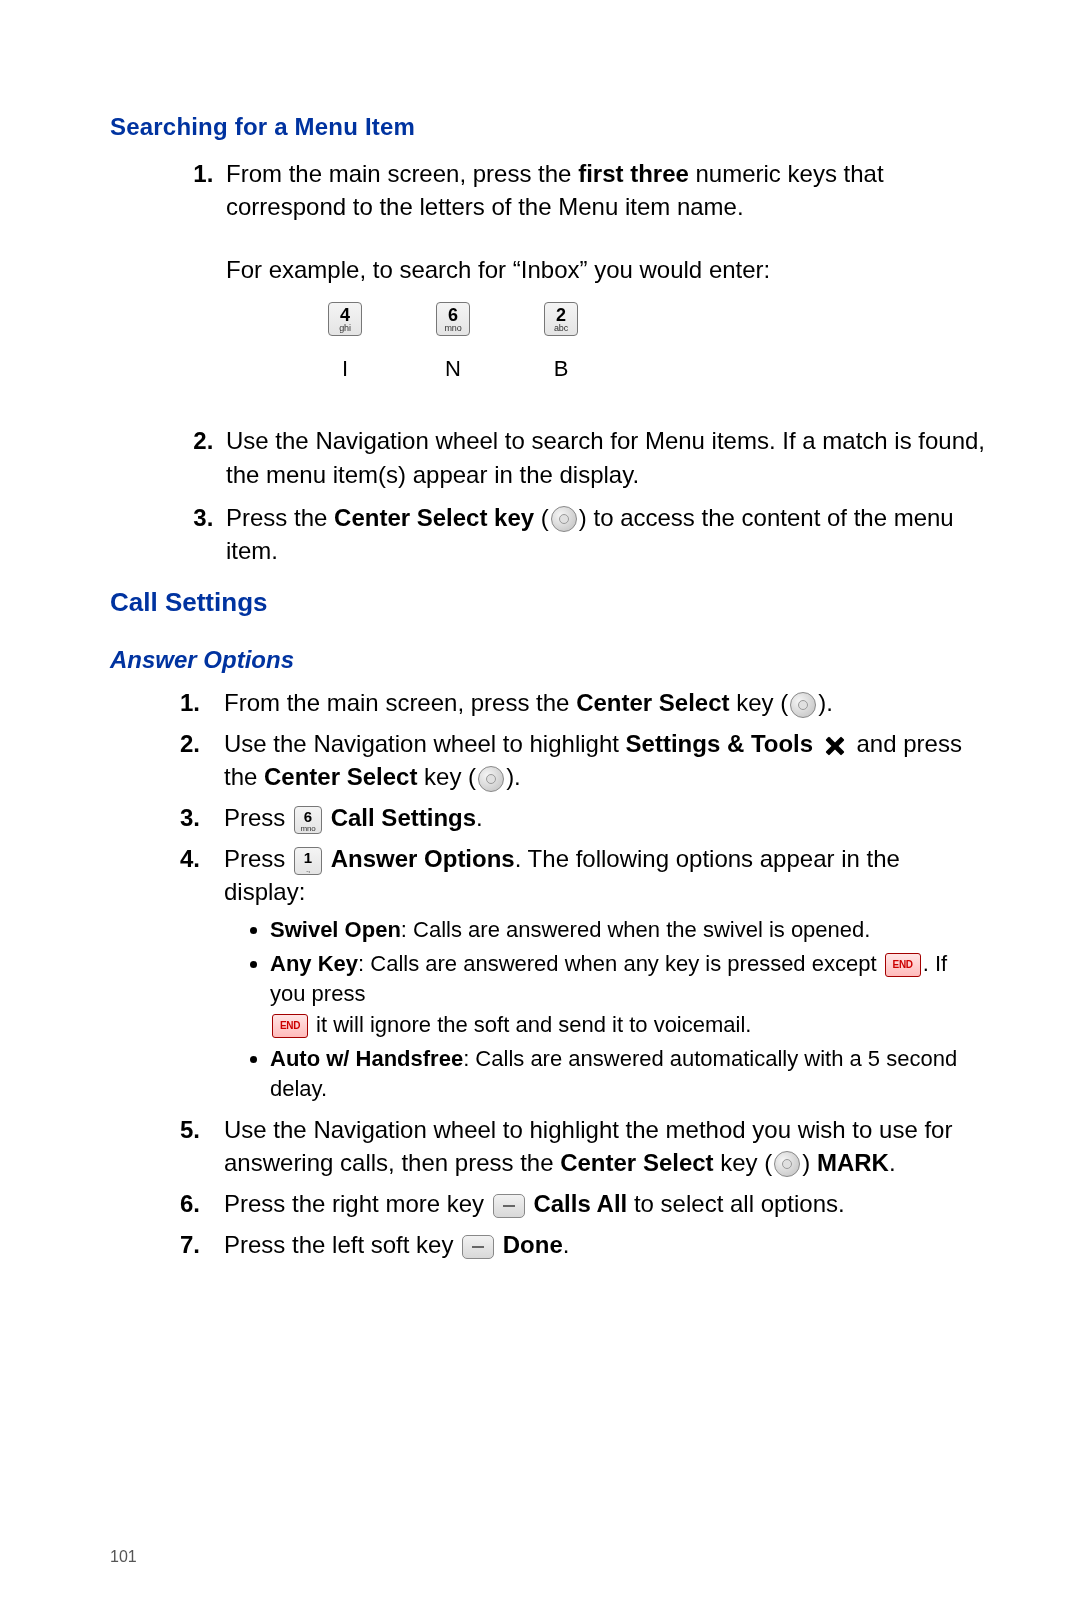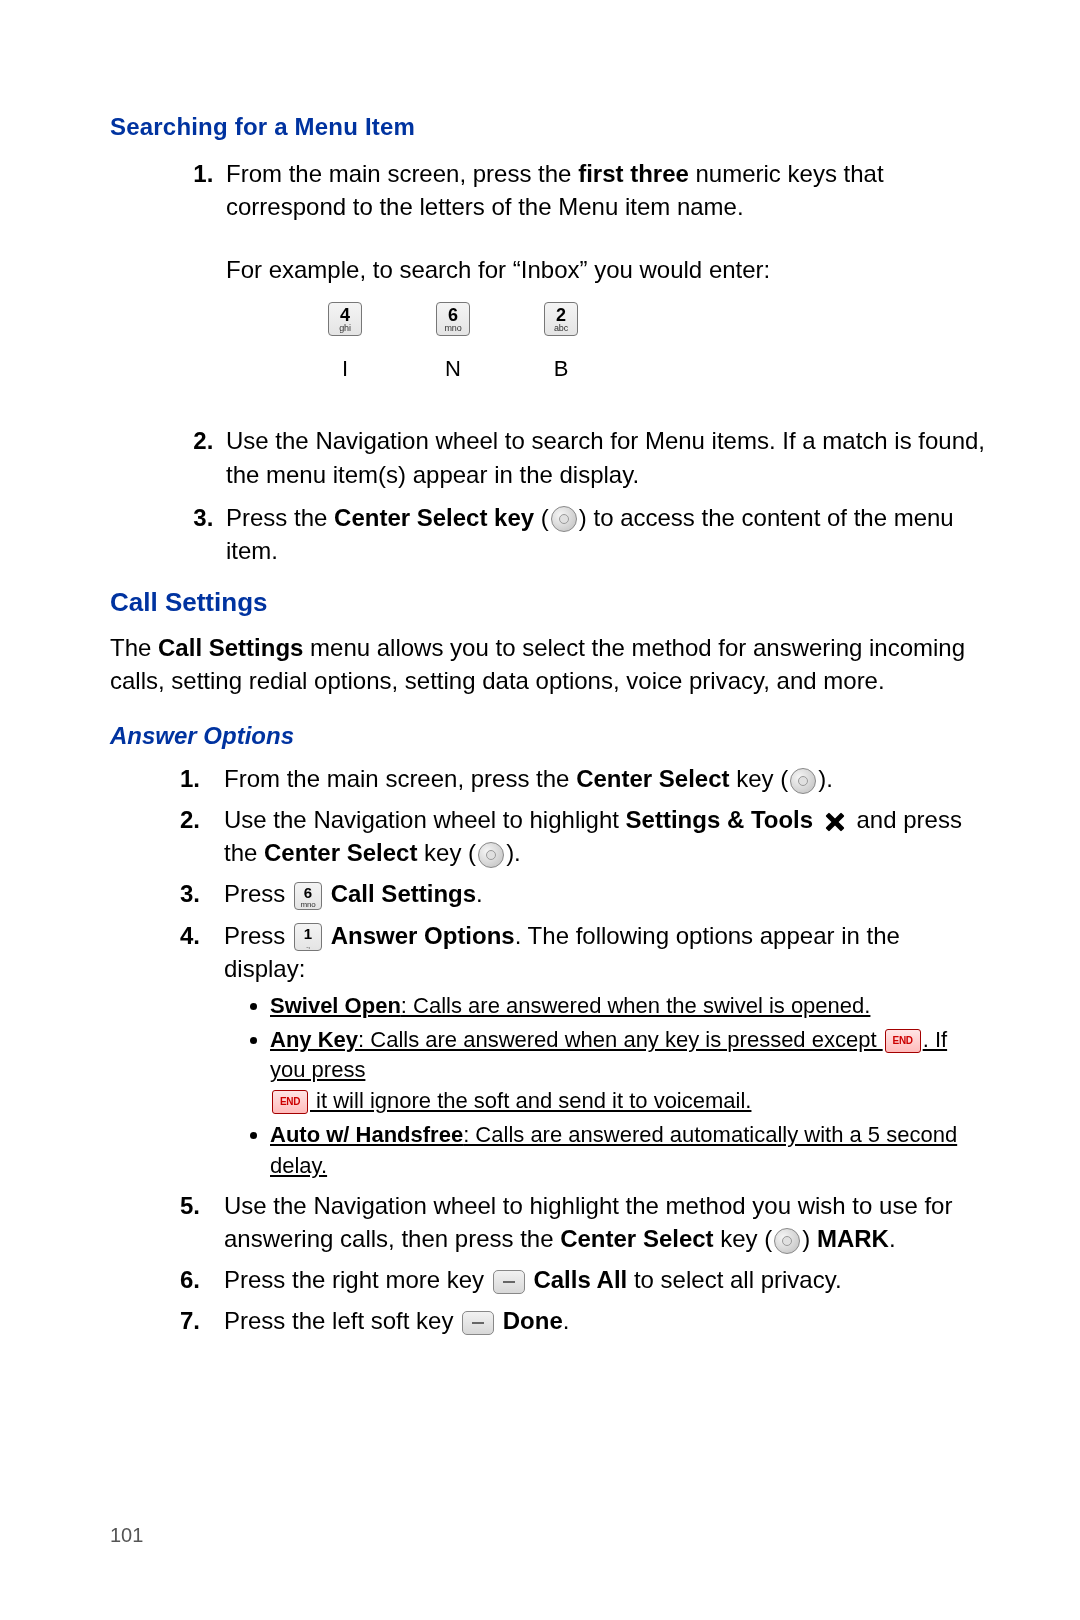--- a/index.html
+++ b/index.html
@@ -73,21 +73,20 @@
     font-weight: 700;
   }
   ul.bullets {
     list-style: disc;
     margin: 6px 0 6px 22px;
     padding-left: 24px;
   }
   ul.bullets > li {
     margin: 4px 0;
     font-size: 22px;
-    text-decoration: underline;
   }
   .b { font-weight: 700; }
 
   
   .key {
     display: inline-block;
     width: 28px;
     height: 28px;
     border: 1.6px solid #777;
     border-radius: 4px;
@@ -202,22 +201,22 @@
     display:flex;
     gap: 70px;
     margin: 14px 0 8px 100px;
   }
   .key-row .col { text-align:center; }
   .key-row .col .letter { margin-top:18px; font-size:22px; }
 
   .page-num {
     position:absolute;
     left:110px;
-    bottom:70px;
-    font-size:20px;
+    bottom:52px;
+    font-size:16px;
     color:#555;
   }
 </style>
 </head>
 <body>
 
 <div class="page">
 
   <div class="h-blue-bold">Searching for a Menu Item</div>
 
@@ -242,23 +241,20 @@
     </li>
     <li style="margin-top:40px;">
       <span>Use the Navigation wheel to search for Menu items. If a match is found, the menu item(s) appear in the display.</span>
     </li>
     <li>
       <span>Press the </span><span class="b">Center Select key</span><span> (</span><span class="csel"></span><span>) to access the content of the menu item.</span>
     </li>
   </ol>
 
   <div class="h-blue-section">Call Settings</div>
-  <div class="body-para">
-    <span>The </span><span class="b">Call Settings</span><span> menu allows you to select the method for answering incoming calls, setting redial options, setting data options, voice privacy, and more.</span>
-  </div>
 
   <div class="h-blue-italic">Answer Options</div>
 
   <ol class="num2">
     <li>
       <span>From the main screen, press the </span><span class="b">Center Select</span><span> key (</span><span class="csel"></span><span>).</span>
     </li>
     <li>
       <span>Use the Navigation wheel to highlight </span><span class="b">Settings &amp; Tools</span> <span class="tools-ico"></span> <span> and press the </span><span class="b">Center Select</span><span> key (</span><span class="csel"></span><span>).</span>
     </li>
@@ -270,21 +266,21 @@
       <ul class="bullets">
         <li><span class="b">Swivel Open</span><span>: Calls are answered when the swivel is opened.</span></li>
         <li><span class="b">Any Key</span><span>: Calls are answered when any key is pressed except </span><span class="endkey">END</span><span>. If you press </span><br><span class="endkey">END</span><span> it will ignore the soft and send it to voicemail.</span></li>
         <li><span class="b">Auto w/ Handsfree</span><span>: Calls are answered automatically with a 5 second delay.</span></li>
       </ul>
     </li>
     <li>
       <span>Use the Navigation wheel to highlight the method you wish to use for answering calls, then press the </span><span class="b">Center Select</span><span> key (</span><span class="csel"></span><span>) </span><span class="b">MARK</span><span>.</span>
     </li>
     <li>
-      <span>Press the right more key </span><span class="softkey"></span> <span class="b">Calls All</span><span> to select all privacy.</span>
+      <span>Press the right more key </span><span class="softkey"></span> <span class="b">Calls All</span><span> to select all options.</span>
     </li>
     <li>
       <span>Press the left soft key </span><span class="softkey"></span> <span class="b">Done</span><span>.</span>
     </li>
   </ol>
 
   <div class="page-num">101</div>
 </div>
 
 </body></html>

